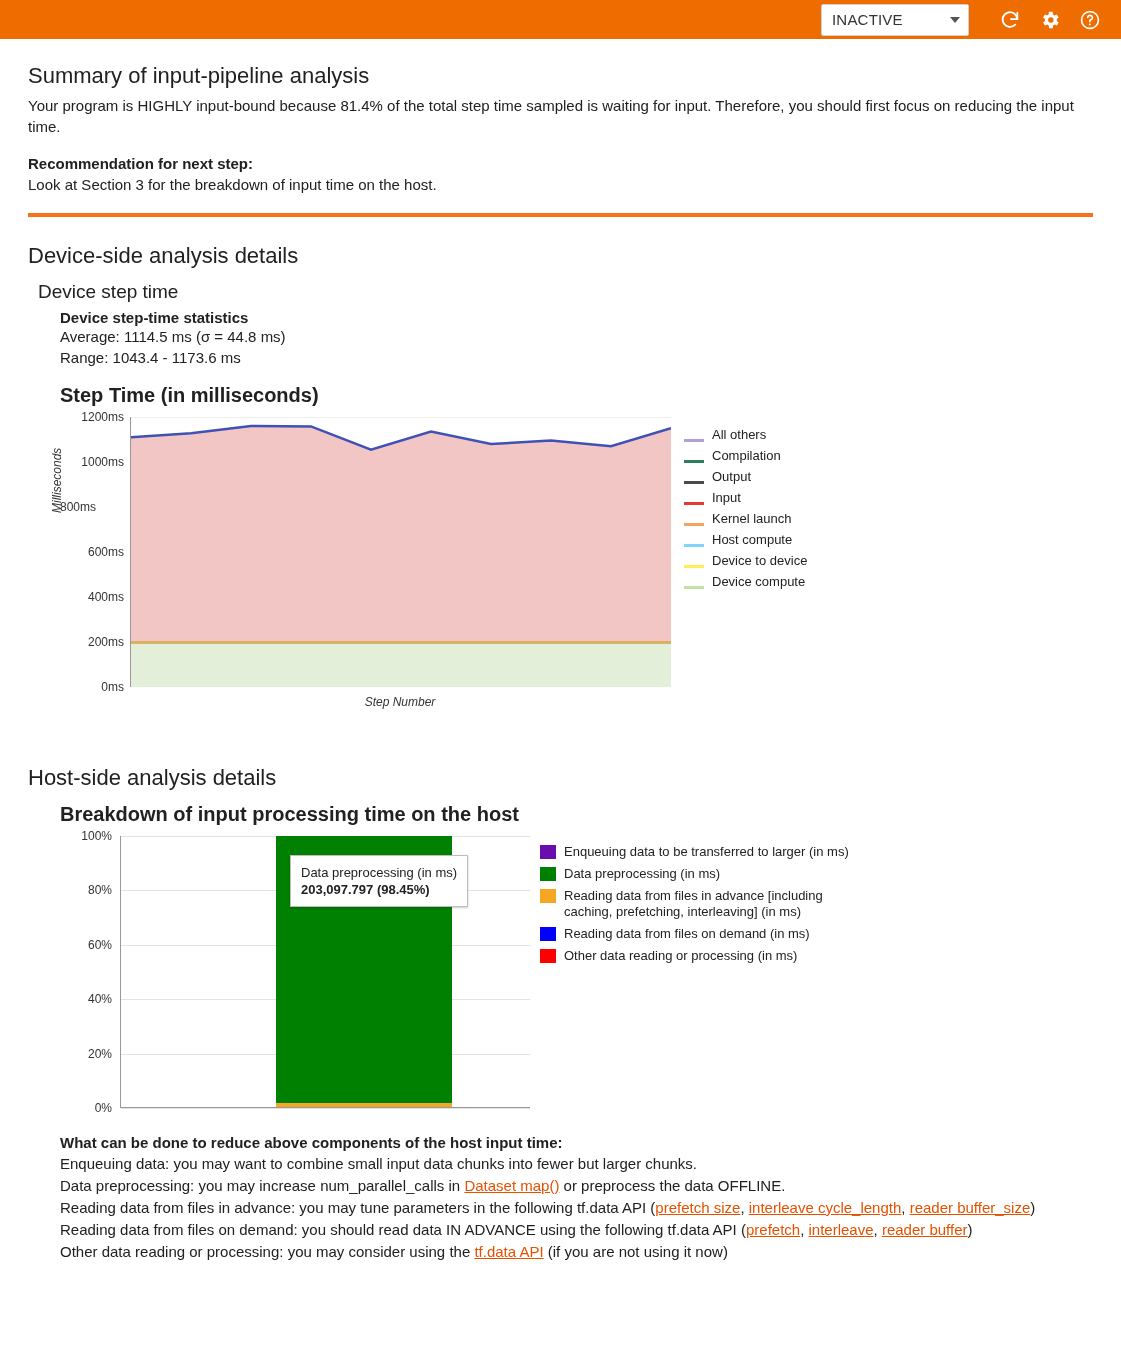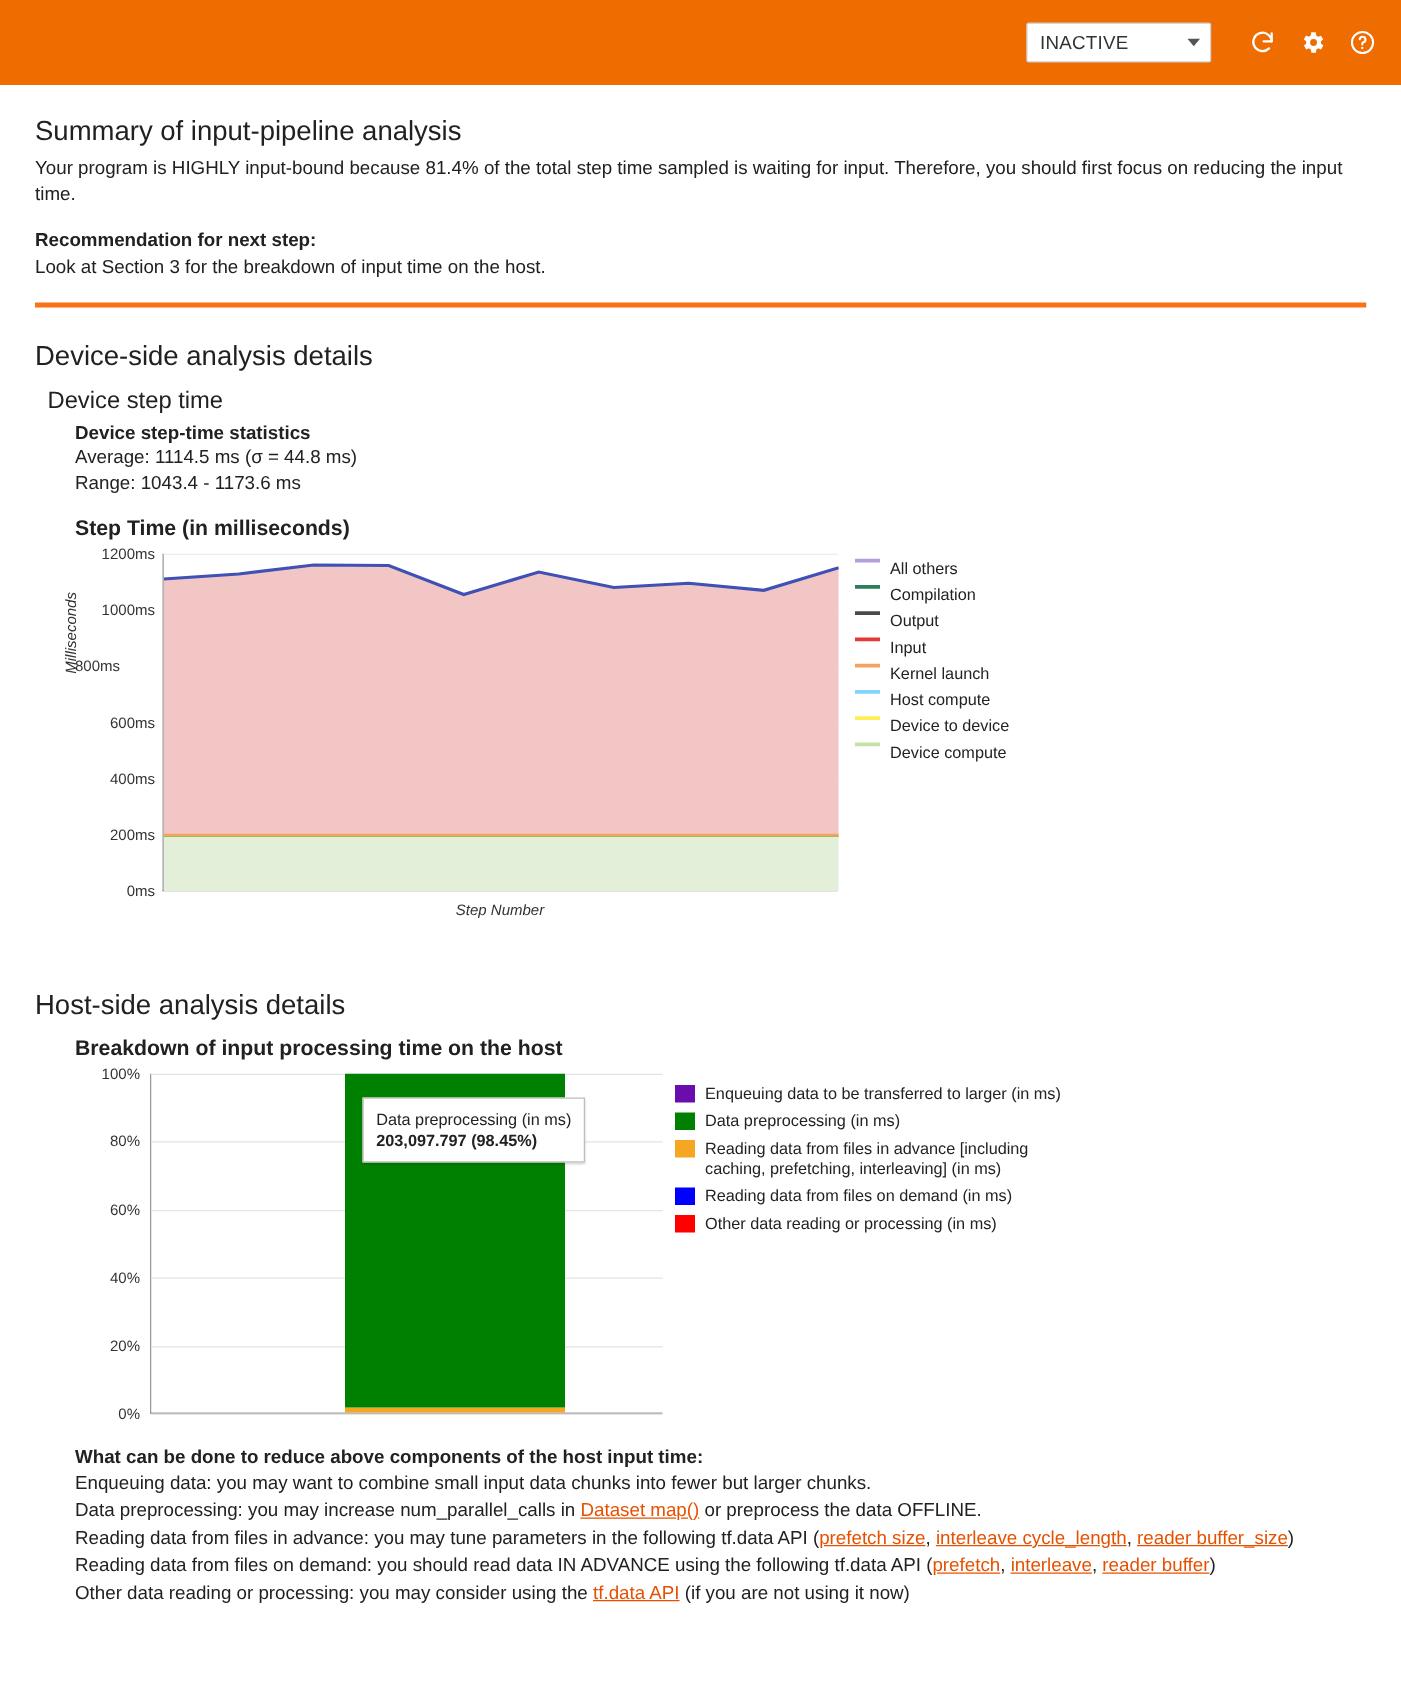--- a/index.html
+++ b/index.html
@@ -8,21 +8,21 @@
     width: 1121px;
     height: 1363px;
     background: #ffffff;
     font-family: "Liberation Sans", sans-serif;
     color: #212121;
     overflow: hidden;
   }
 
   
   .topbar {
-    height: 68px;
+    height: 39px;
     background: #ef6c00;
     display: flex;
     align-items: center;
     justify-content: flex-end;
     padding: 0 14px;
   }
   .run-select {
     background: #ffffff;
     border: 1px solid #d0d0d0;
     border-radius: 2px;
@@ -73,21 +73,21 @@
   }
   h3.mid {
     font-size: 19px;
     font-weight: 400;
     margin: 12px 0 6px 10px;
   }
   .stat-line { font-size: 15px; margin: 0 0 0 32px; line-height: 21px; }
 
   
   .chart-wrap { position: relative; margin-left: 32px; margin-top: 16px; }
-  .chart-title { font-size: 17px; font-weight: bold; margin-bottom: 10px; }
+  .chart-title { font-size: 20px; font-weight: bold; margin-bottom: 10px; }
   .chart-row { display: flex; align-items: flex-start; }
 
   .plot-area {
     position: relative;
     width: 610px;
     height: 290px;
   }
   .y-axis-label {
     position: absolute;
     left: -10px;
@@ -126,21 +126,21 @@
     font-style: italic;
     color: #333;
   }
 
   .legend {
     margin-left: 14px;
     padding-top: 4px;
   }
   .legend-item {
     display: flex;
-    align-items: flex-start;
+    align-items: flex-end;
     height: 21px;
     font-size: 13px;
     color: #222;
   }
   .swatch {
     width: 20px; height: 3px;
     margin-right: 8px;
     flex: 0 0 auto;
   }
 

